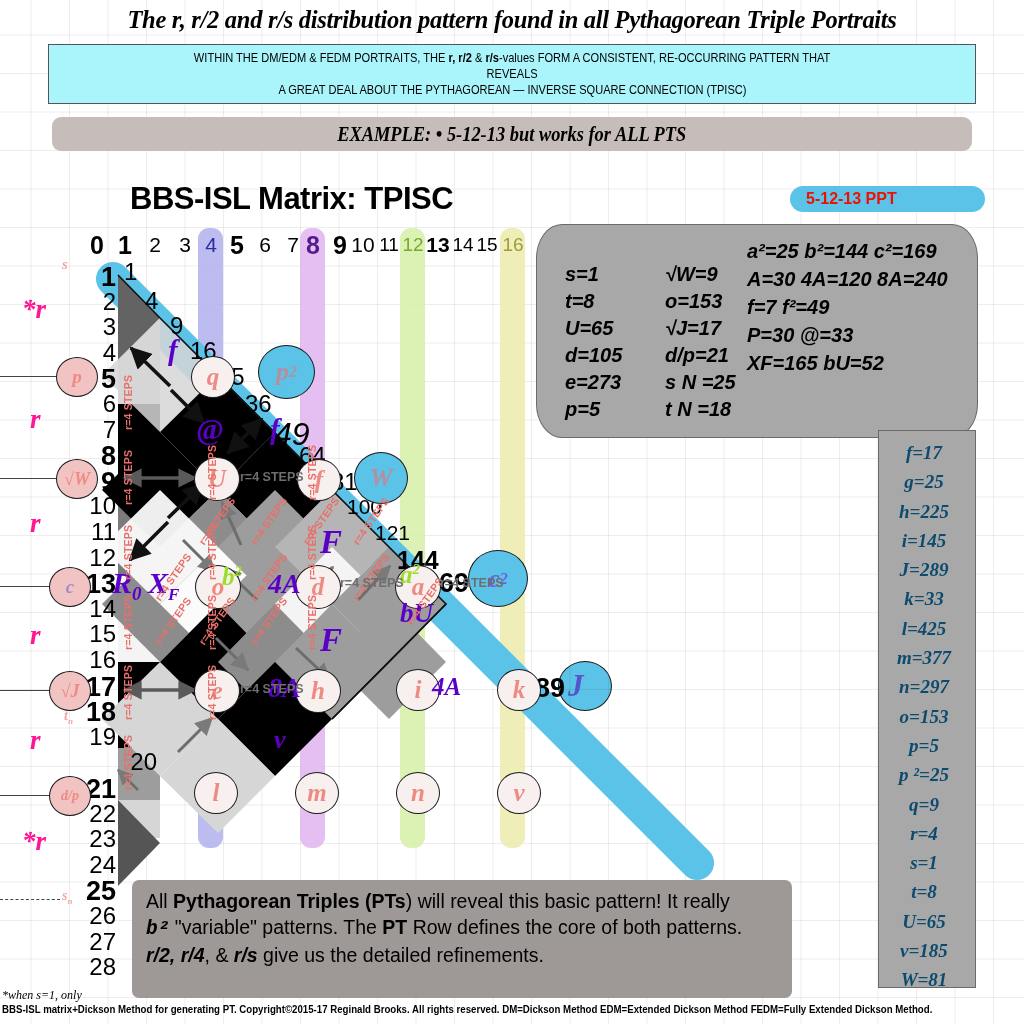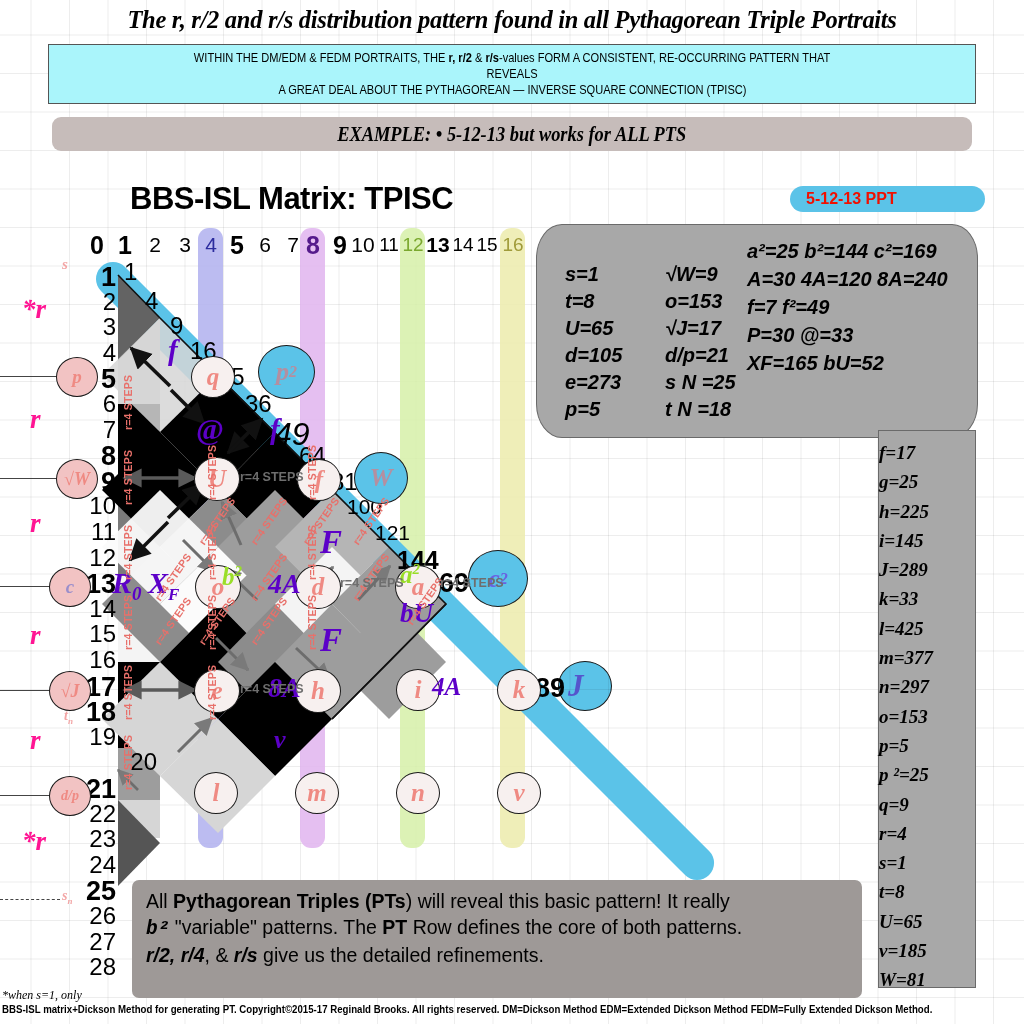--- a/index.html
+++ b/index.html
@@ -136,28 +136,28 @@
     background:#a8a8a8;border:1.5px solid #6a6a6a;
     border-radius:26px/34px;
   }
   #datapanel .dcol{position:absolute;font-family:"Liberation Sans",sans-serif;
     font-weight:bold;font-style:italic;font-size:20px;color:#000;line-height:27px;}
   #rightpanel{
     left:878px;top:430px;width:96px;height:556px;
     background:#a8a8a8;border:1.5px solid #6a6a6a;
   }
   #rightpanel .rline{
-    text-align:left;padding-right:6px;
+    text-align:center;padding-right:6px;
     font-family:"Liberation Serif",serif;font-weight:bold;font-style:italic;
-    font-size:19px;color:#000000;line-height:29.3px;
+    font-size:19px;color:#0c4a6e;line-height:29.3px;
   }
 
   
   #notebox{
-    left:132px;top:880px;width:730px;height:118px;
+    left:132px;top:880px;width:660px;height:118px;
     background:#9e9997;border-radius:7px;padding:8px 14px;box-sizing:border-box;
   }
   #notebox p{
     margin:0;font-family:"Liberation Sans",sans-serif;font-size:19.5px;
     color:#000;line-height:26px;
   }
   #footer{
     left:2px;top:1003px;width:1020px;
     font-family:"Liberation Sans Narrow","Liberation Sans",sans-serif;
     font-size:10.5px;font-weight:bold;color:#000;white-space:nowrap;

